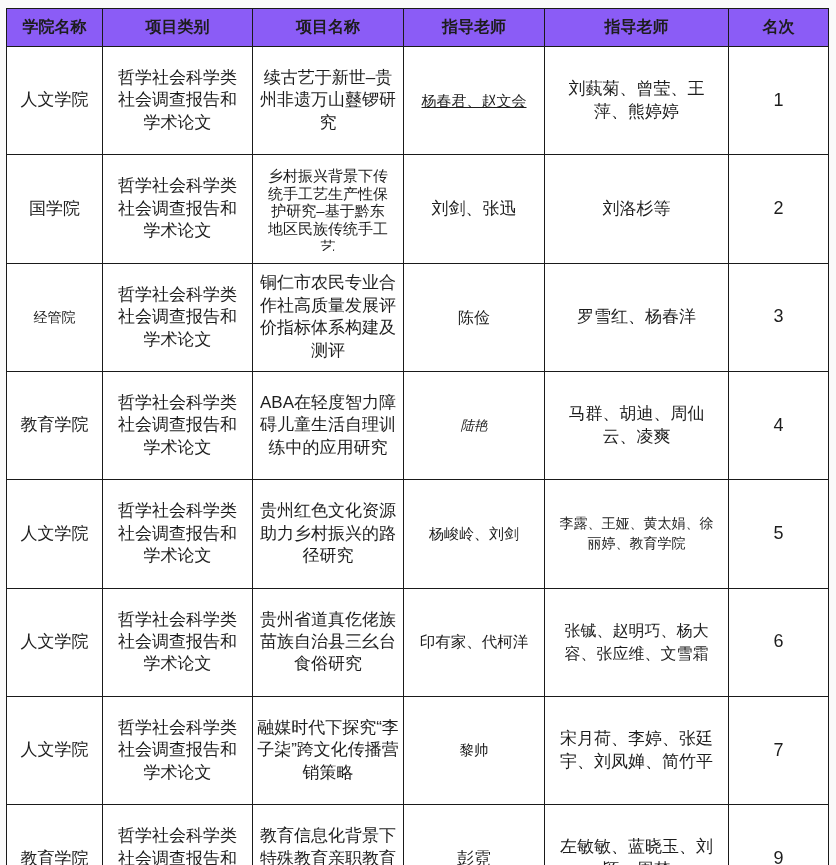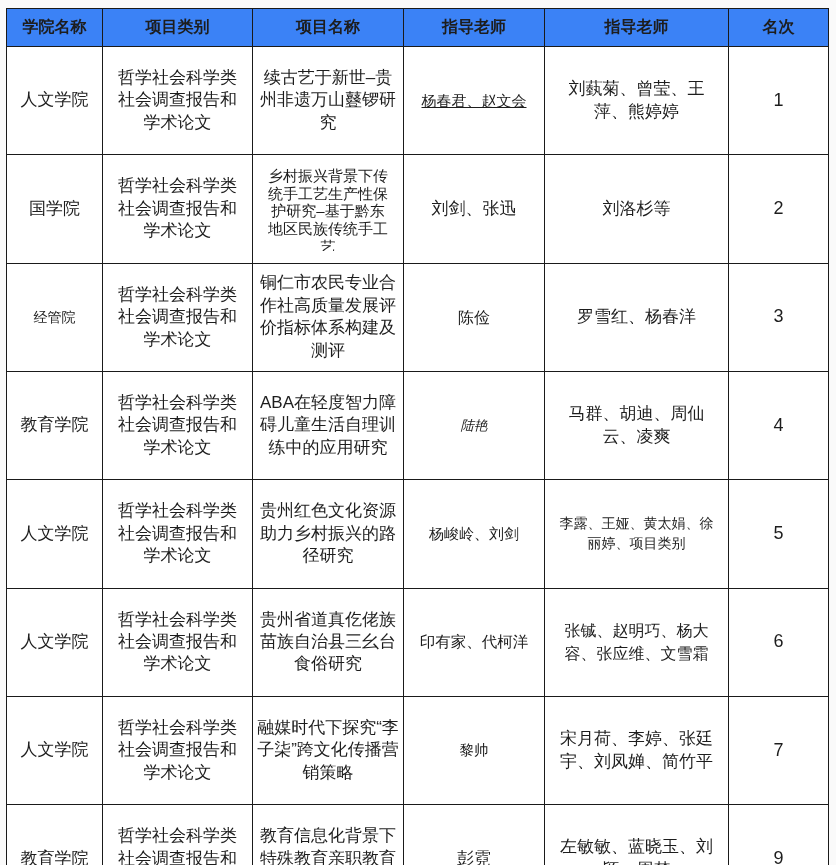--- a/index.html
+++ b/index.html
@@ -36,21 +36,21 @@
     vertical-align: middle;
     color: #1d1d1d;
     box-sizing: border-box;
     overflow: hidden;
   }
   th {
     font-size: 16px;
     font-weight: bold;
     height: 38px;
     padding: 2px 4px;
-    background: #3b82f6;
+    background: #8b5cf6;
   }
   td {
     font-size: 17px;
     line-height: 1.32;
     padding: 2px 4px;
     background: #ffffff;
   }
   td.college  { padding: 2px 0; }
   td.category { padding: 20px 11px; }
   td.project  { padding: 2px 4px; }
@@ -147,21 +147,21 @@
           <td class="project">ABA在轻度智力障碍儿童生活自理训练中的应用研究</td>
           <td class="advisor">陆艳</td>
           <td class="team">马群、胡迪、周仙云、凌爽</td>
           <td class="rank">4</td>
         </tr>
         <tr>
           <td class="college">人文学院</td>
           <td class="category">哲学社会科学类社会调查报告和学术论文</td>
           <td class="project">贵州红色文化资源助力乡村振兴的路径研究</td>
           <td class="advisor">杨峻岭、刘剑</td>
-          <td class="team">李露、王娅、黄太娟、徐丽婷、项目类别</td>
+          <td class="team">李露、王娅、黄太娟、徐丽婷、教育学院</td>
           <td class="rank">5</td>
         </tr>
         <tr>
           <td class="college">人文学院</td>
           <td class="category">哲学社会科学类社会调查报告和学术论文</td>
           <td class="project">贵州省道真仡佬族苗族自治县三幺台食俗研究</td>
           <td class="advisor">印有家、代柯洋</td>
           <td class="team">张铖、赵明巧、杨大容、张应维、文雪霜</td>
           <td class="rank">6</td>
         </tr>

